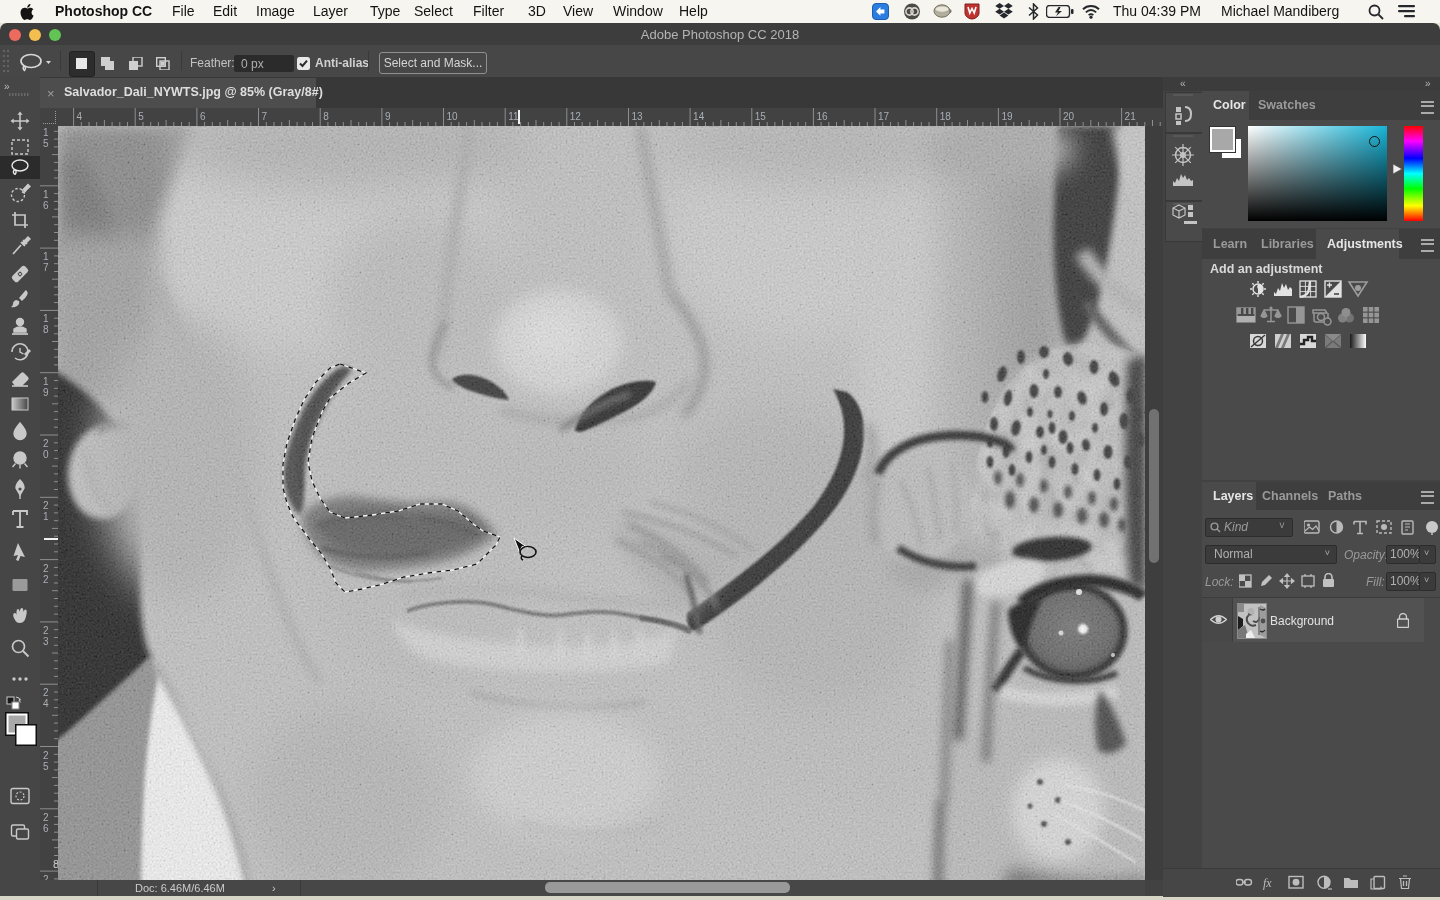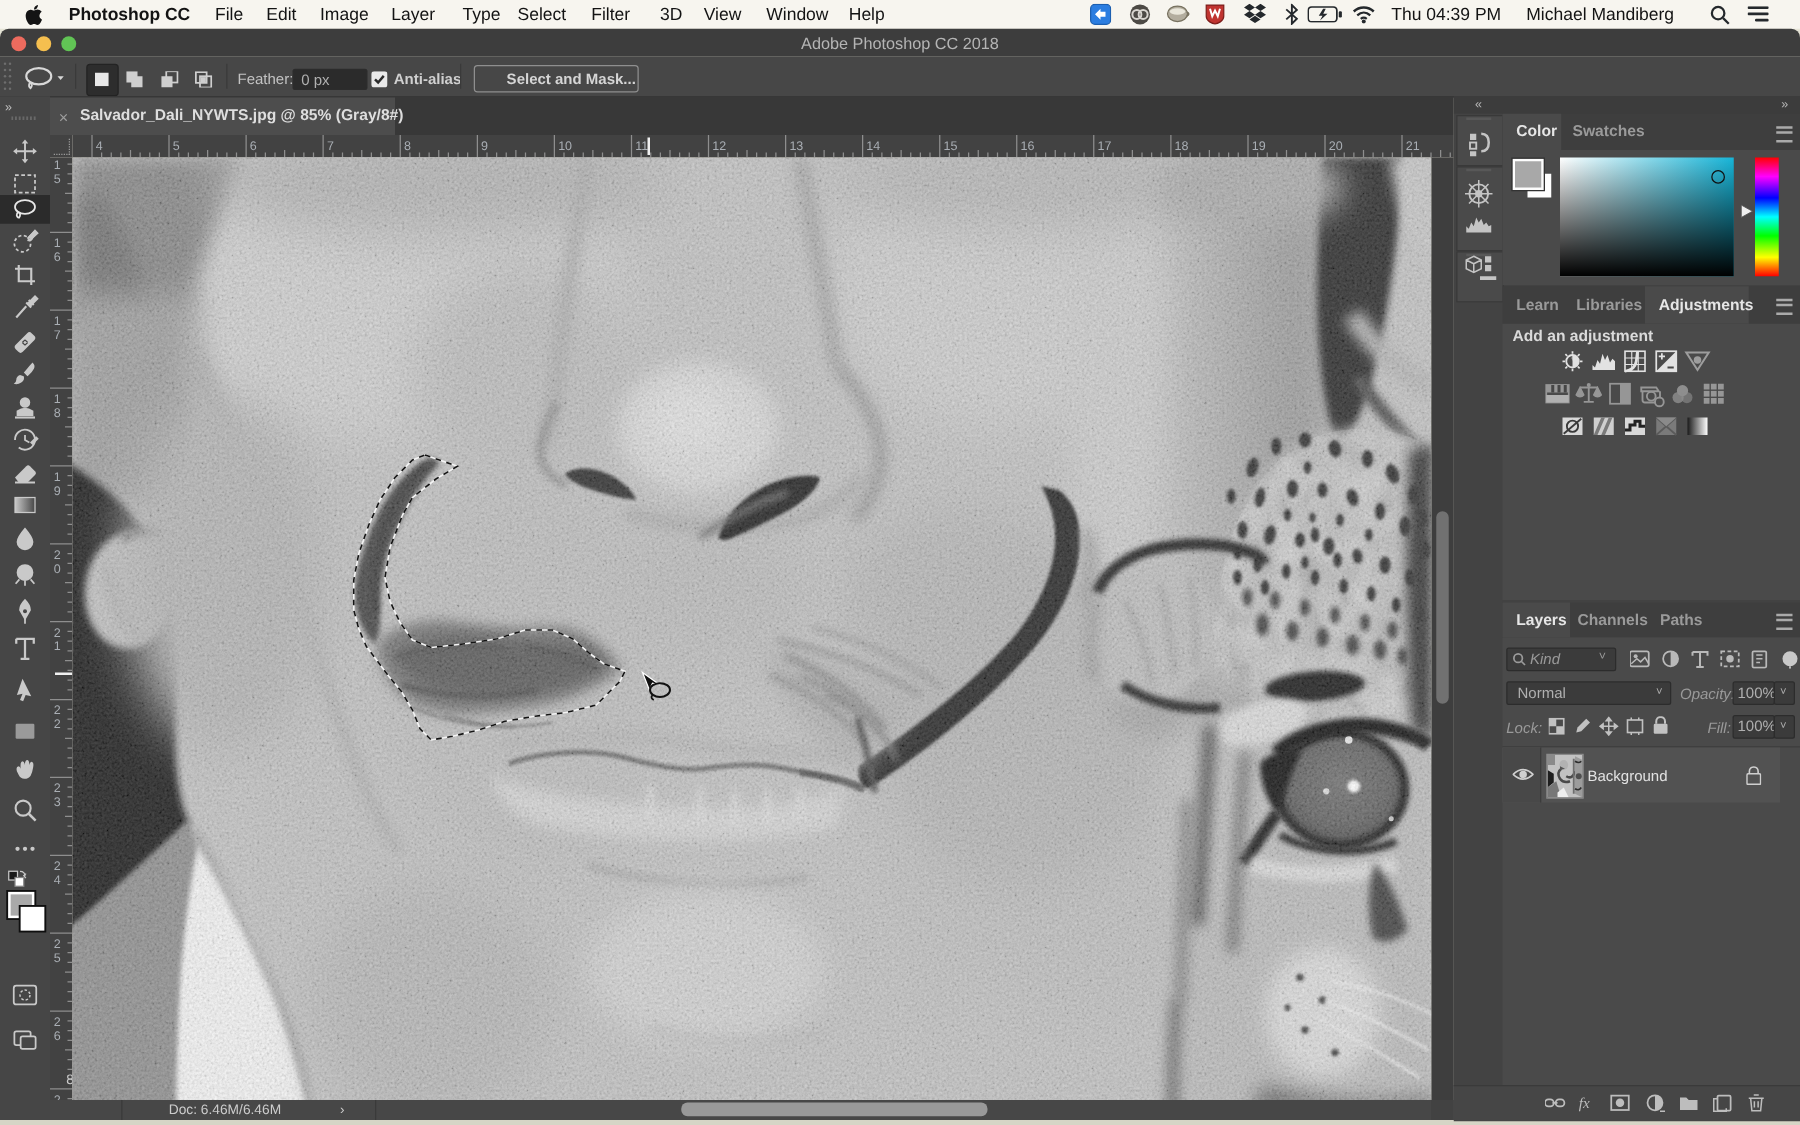--- a/index.html
+++ b/index.html
@@ -149,21 +149,21 @@
 <div class="lbl" style="left:190px;top:56px;">Feather:</div>
 <div class="inputbox" style="left:234px;top:55px;width:58px;height:15px;background:#2b2b2b;">
     <span style="position:absolute;left:6px;top:1px;text-align:right;">0 px</span>
   </div>
 <svg class="abs" style="left:297px;top:57px" width="13" height="13">
     <rect width="13" height="13" rx="2.5" fill="#e9e9e9"></rect>
     <path d="M3 6.5 5.5 9 10 3.7" fill="none" stroke="#2b2b2b" stroke-width="2"></path>
   </svg>
 <div class="lbl" style="left:315px;top:56px;font-weight:bold;color:#d0d0d0;">Anti-alias</div>
 <div class="abs" style="left:368px;top:51px;width:1px;height:20px;background:#3a3a3a;"></div>
-<div class="abs" style="left:379px;top:52px;width:106px;height:20px;border:1px solid #8f8f8f;border-radius:3px;color:#d5d5d5;font-size:12px;font-weight:bold;text-align:center;line-height:20px;padding-left:24px;">Select and Mask...</div>
+<div class="abs" style="left:379px;top:52px;width:106px;height:20px;border:1px solid #8f8f8f;border-radius:3px;color:#d5d5d5;font-size:12px;font-weight:normal;text-align:center;line-height:20px;">Select and Mask...</div>
 
 <div class="abs toolcol"></div>
 <div class="abs" style="left:4px;top:81px;color:#bdbdbd;font-size:10px;letter-spacing:-1px;">»</div>
 <svg class="abs" style="left:9px;top:93px" width="22" height="4">
     <g fill="#686868">
       <rect x="0" width="1.5" height="3"></rect>
       <rect x="3" width="1.5" height="3"></rect>
       <rect x="6" width="1.5" height="3"></rect>
       <rect x="9" width="1.5" height="3"></rect>
       <rect x="12" width="1.5" height="3"></rect>

